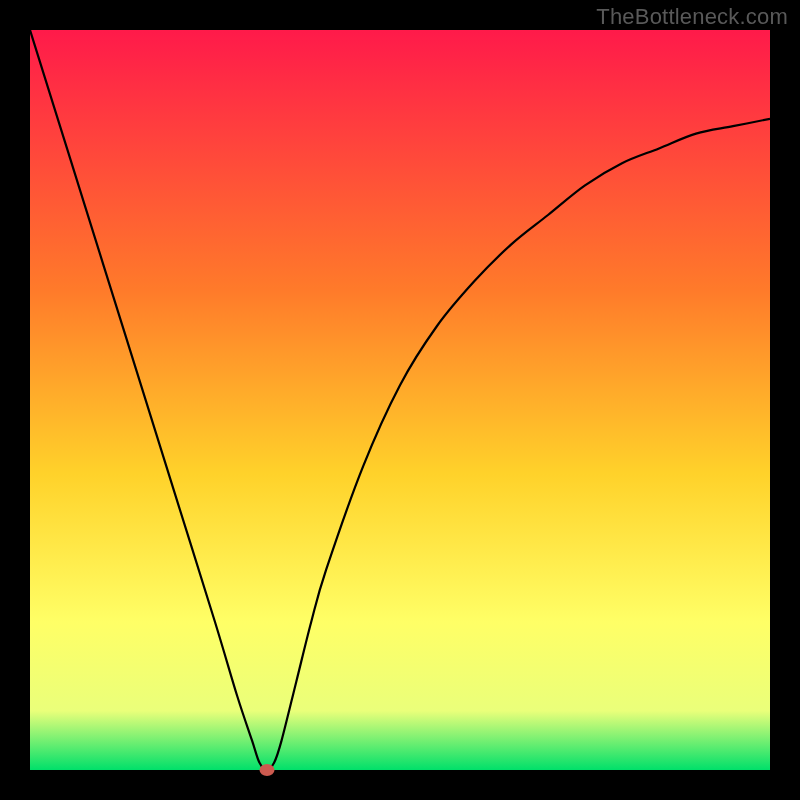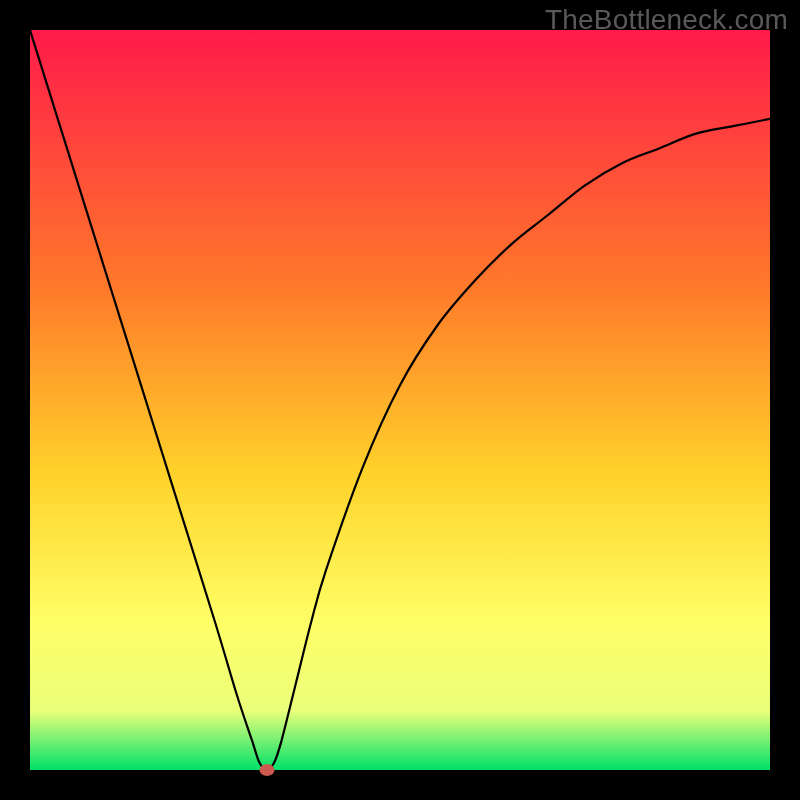--- a/index.html
+++ b/index.html
@@ -15,21 +15,21 @@
     position: relative;
     width: 800px;
     height: 800px;
     background: #000;
   }
   .watermark {
     position: absolute;
     top: 4px;
     right: 12px;
     color: #595959;
-    font-size: 28px;
+    font-size: 22px;
     font-weight: 500;
     letter-spacing: 0.2px;
     z-index: 10;
   }
   .plot {
     position: absolute;
     left: 30px;
     top: 30px;
     width: 740px;
     height: 740px;

